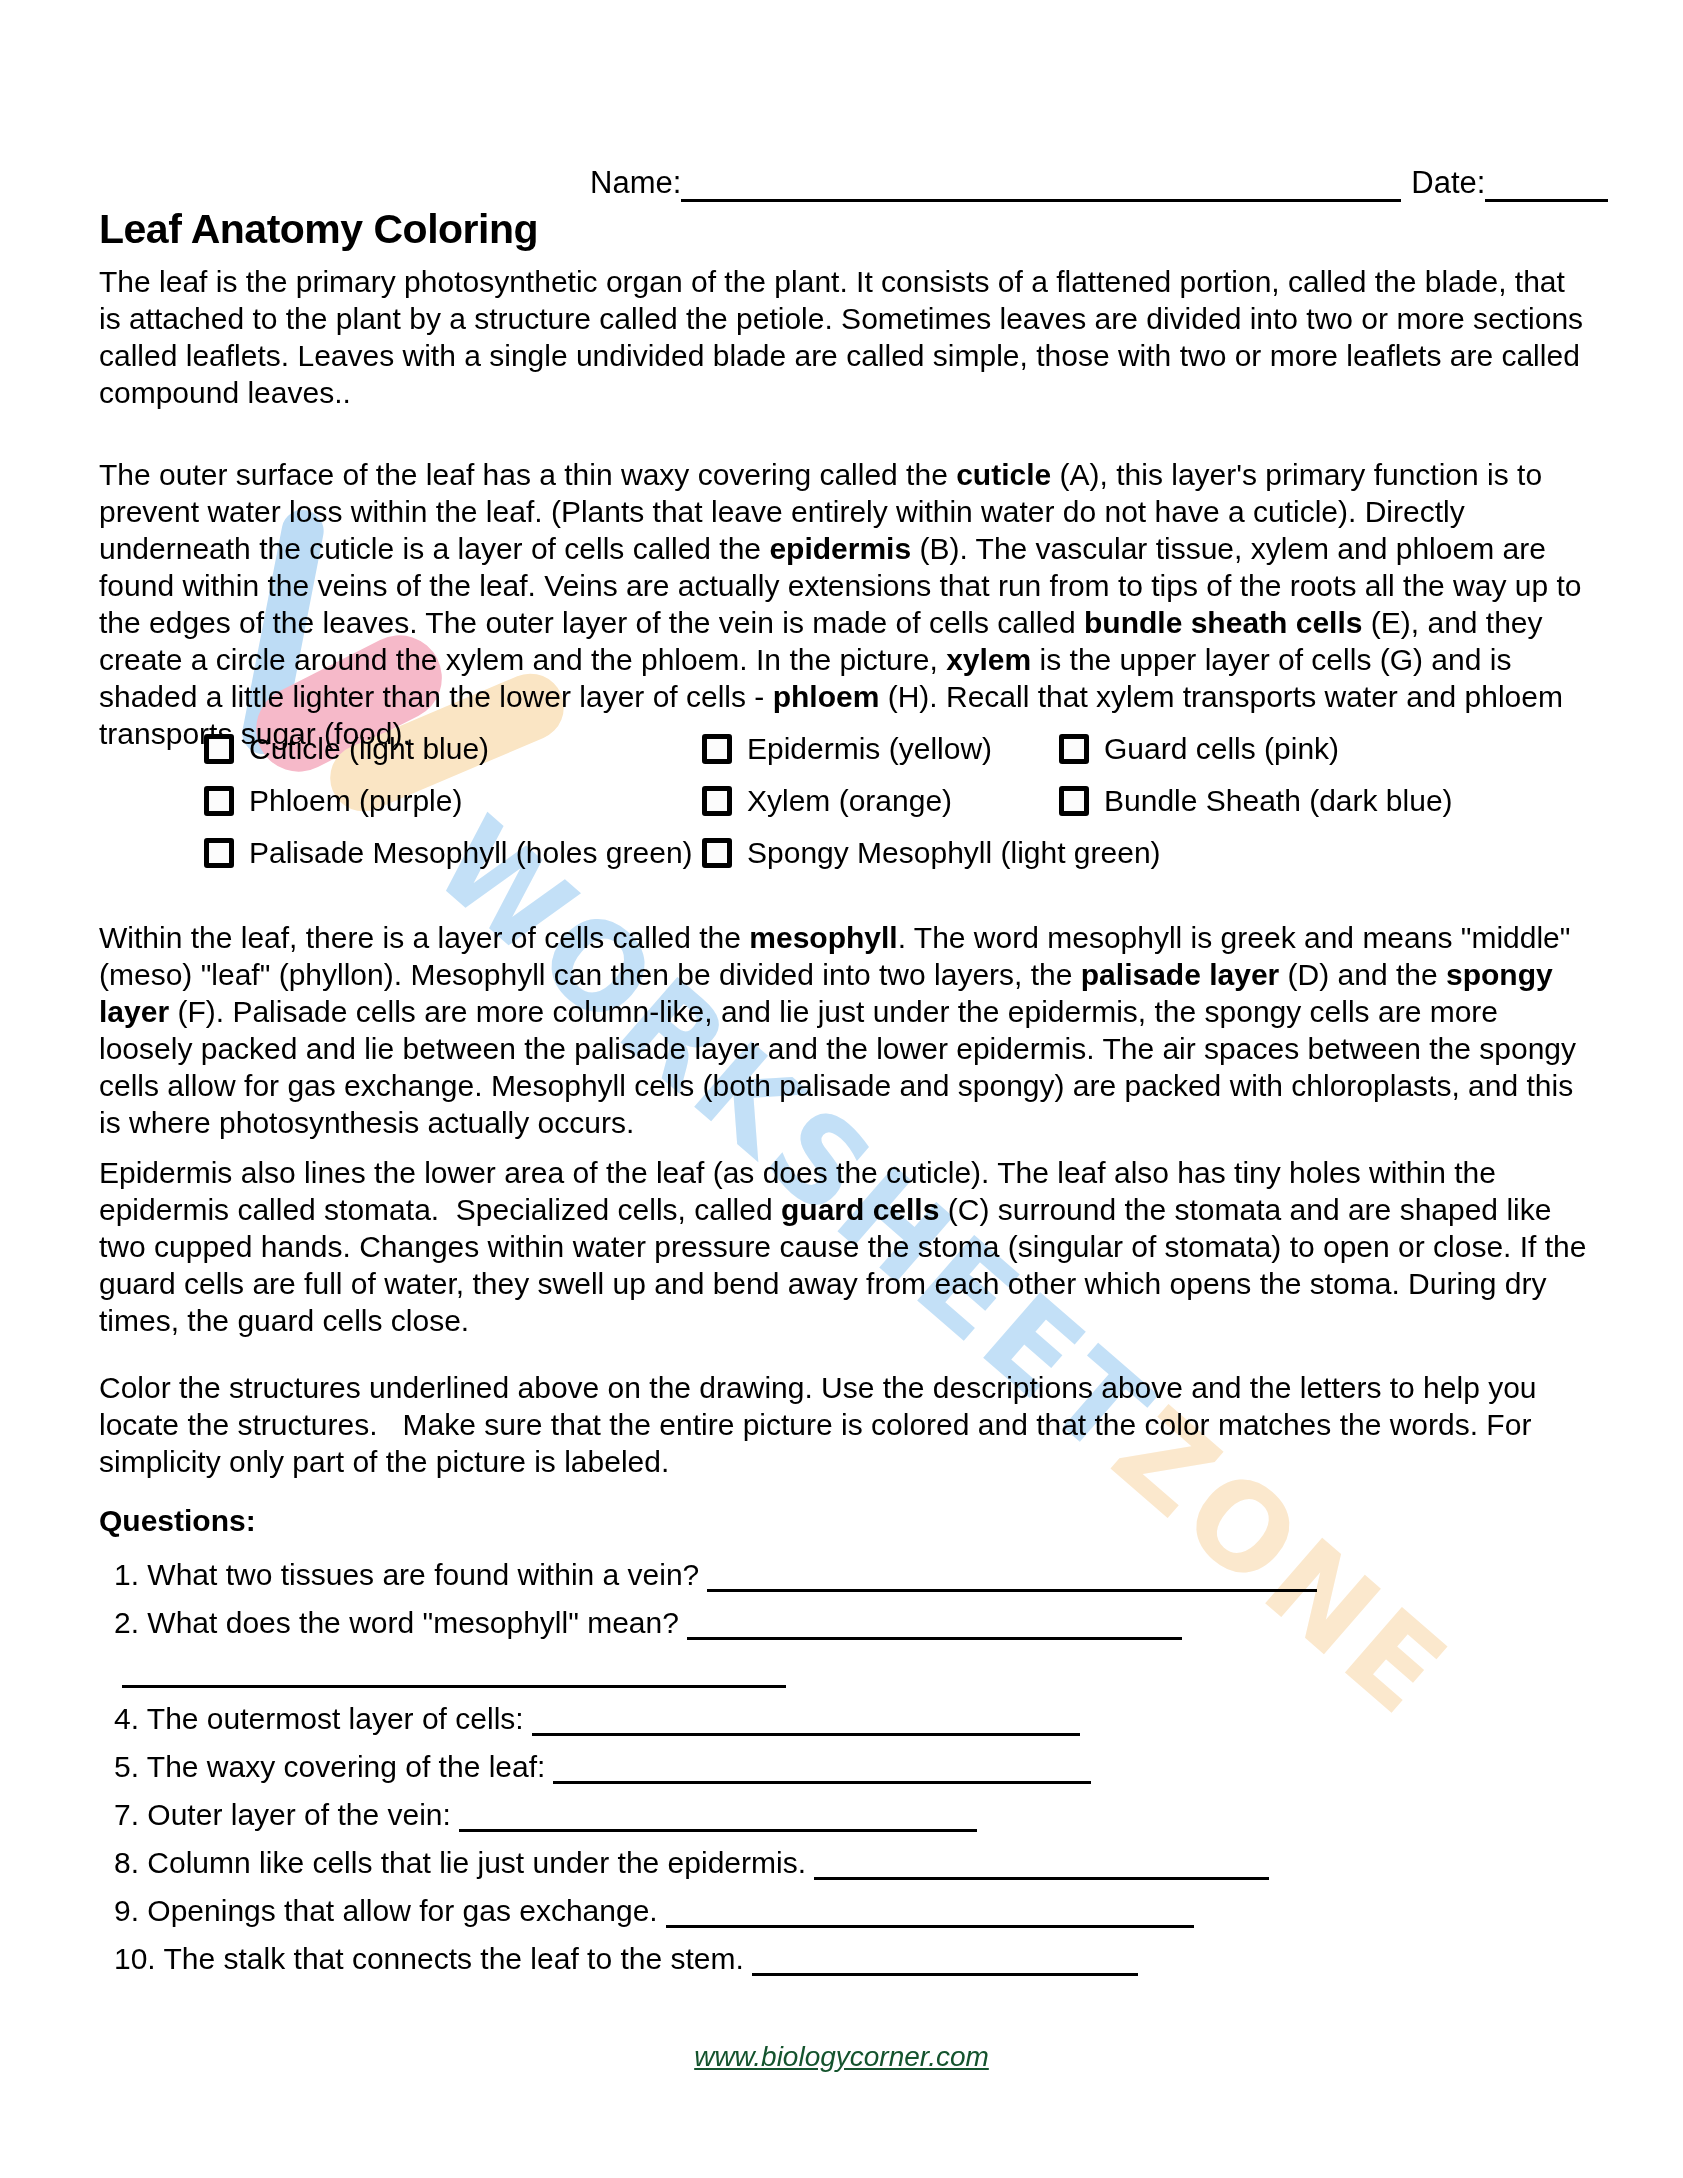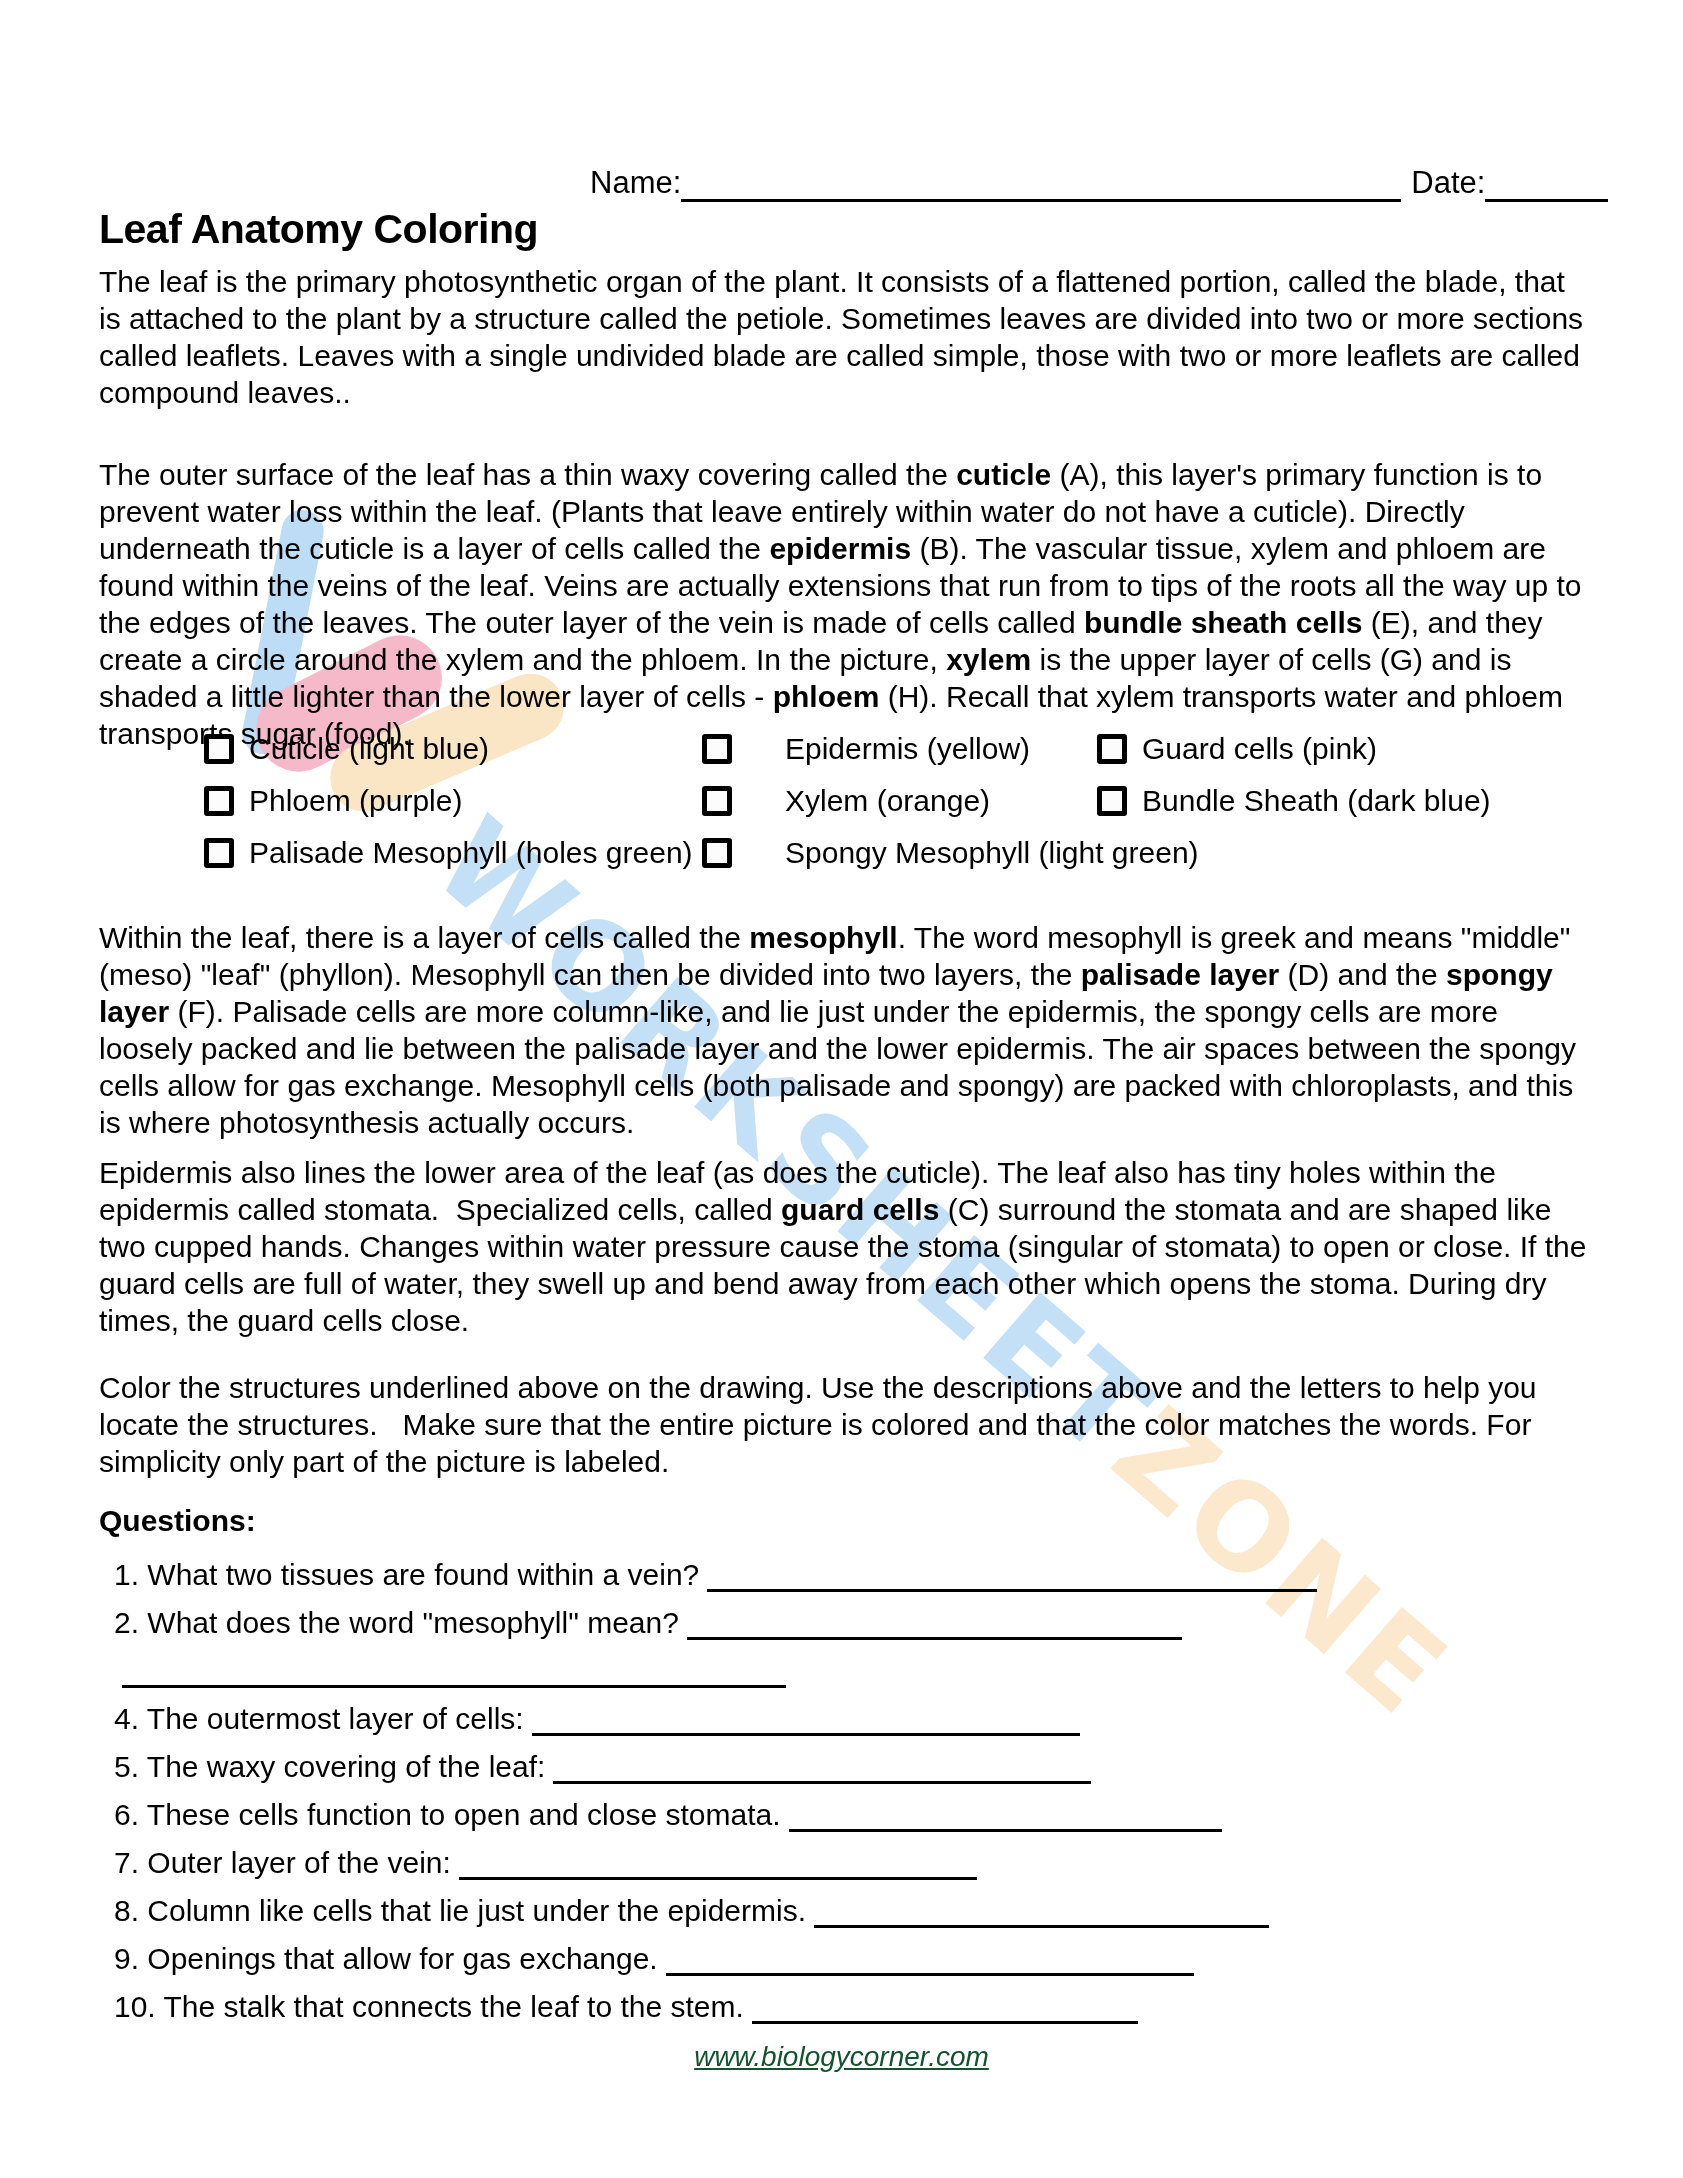--- a/index.html
+++ b/index.html
@@ -14,21 +14,21 @@
   .wline { display:inline-block; height:38px; border-bottom:3px solid #000; }
   
   .title { left:99px; top:206px; font-size:41px; font-weight:bold; letter-spacing:-0.5px; }
   
   .para { left:99px; width:1490px; font-size:30px; line-height:37px; }
   .para .b { font-weight:bold; }
   
   .colorkey { left:204px; top:733px; }
   .ck-row { display:flex; align-items:center; height:32px; margin-bottom:20px; }
   .ck-cell { display:flex; align-items:center; }
-  .ck-col0 { width:498px; } .ck-col1 { width:395px;gap:38px; }
+  .ck-col0 { width:498px; } .ck-col1 { width:357px; }
   .ckbox { display:inline-block; width:30px; height:30px; border:5px solid #000; border-radius:3px; background:#fcfcfc; flex:0 0 auto; }
   .ck-label { margin-left:15px; font-size:30px; white-space:nowrap; }
   
   .q-heading { left:99px; top:1504px; font-size:30px; font-weight:bold; }
   .qlist { left:106px; top:1558px;margin-left:8px; }
   .qrow { display:flex; align-items:flex-end; height:34px; margin-bottom:14px; white-space:nowrap; }
   .qtext { font-size:30px; line-height:34px; }
   .qline { display:inline-block; height:34px; border-bottom:3px solid #000; margin-left:8px; }
   
   .footer { left:0; top:2041px; width:1683px; text-align:center; }
@@ -122,24 +122,20 @@
       </div>
       <div class="qrow">
         <span class="qtext">4. The outermost layer of cells:</span>
         <span class="qline" style="width: 548px;"></span>
       </div>
       <div class="qrow">
         <span class="qtext">5. The waxy covering of the leaf:</span>
         <span class="qline" style="width: 538px;"></span>
       </div>
       <div class="qrow">
-        <span class="qtext">6. These cells function to open and close stomata.</span>
-        <span class="qline" style="width: 433px;"></span>
-      </div>
-      <div class="qrow">
         <span class="qtext">7. Outer layer of the vein:</span>
         <span class="qline" style="width: 518px;"></span>
       </div>
       <div class="qrow">
         <span class="qtext">8. Column like cells that lie just under the epidermis.</span>
         <span class="qline" style="width: 455px;"></span>
       </div>
       <div class="qrow">
         <span class="qtext">9. Openings that allow for gas exchange.</span>
         <span class="qline" style="width: 528px;"></span>

